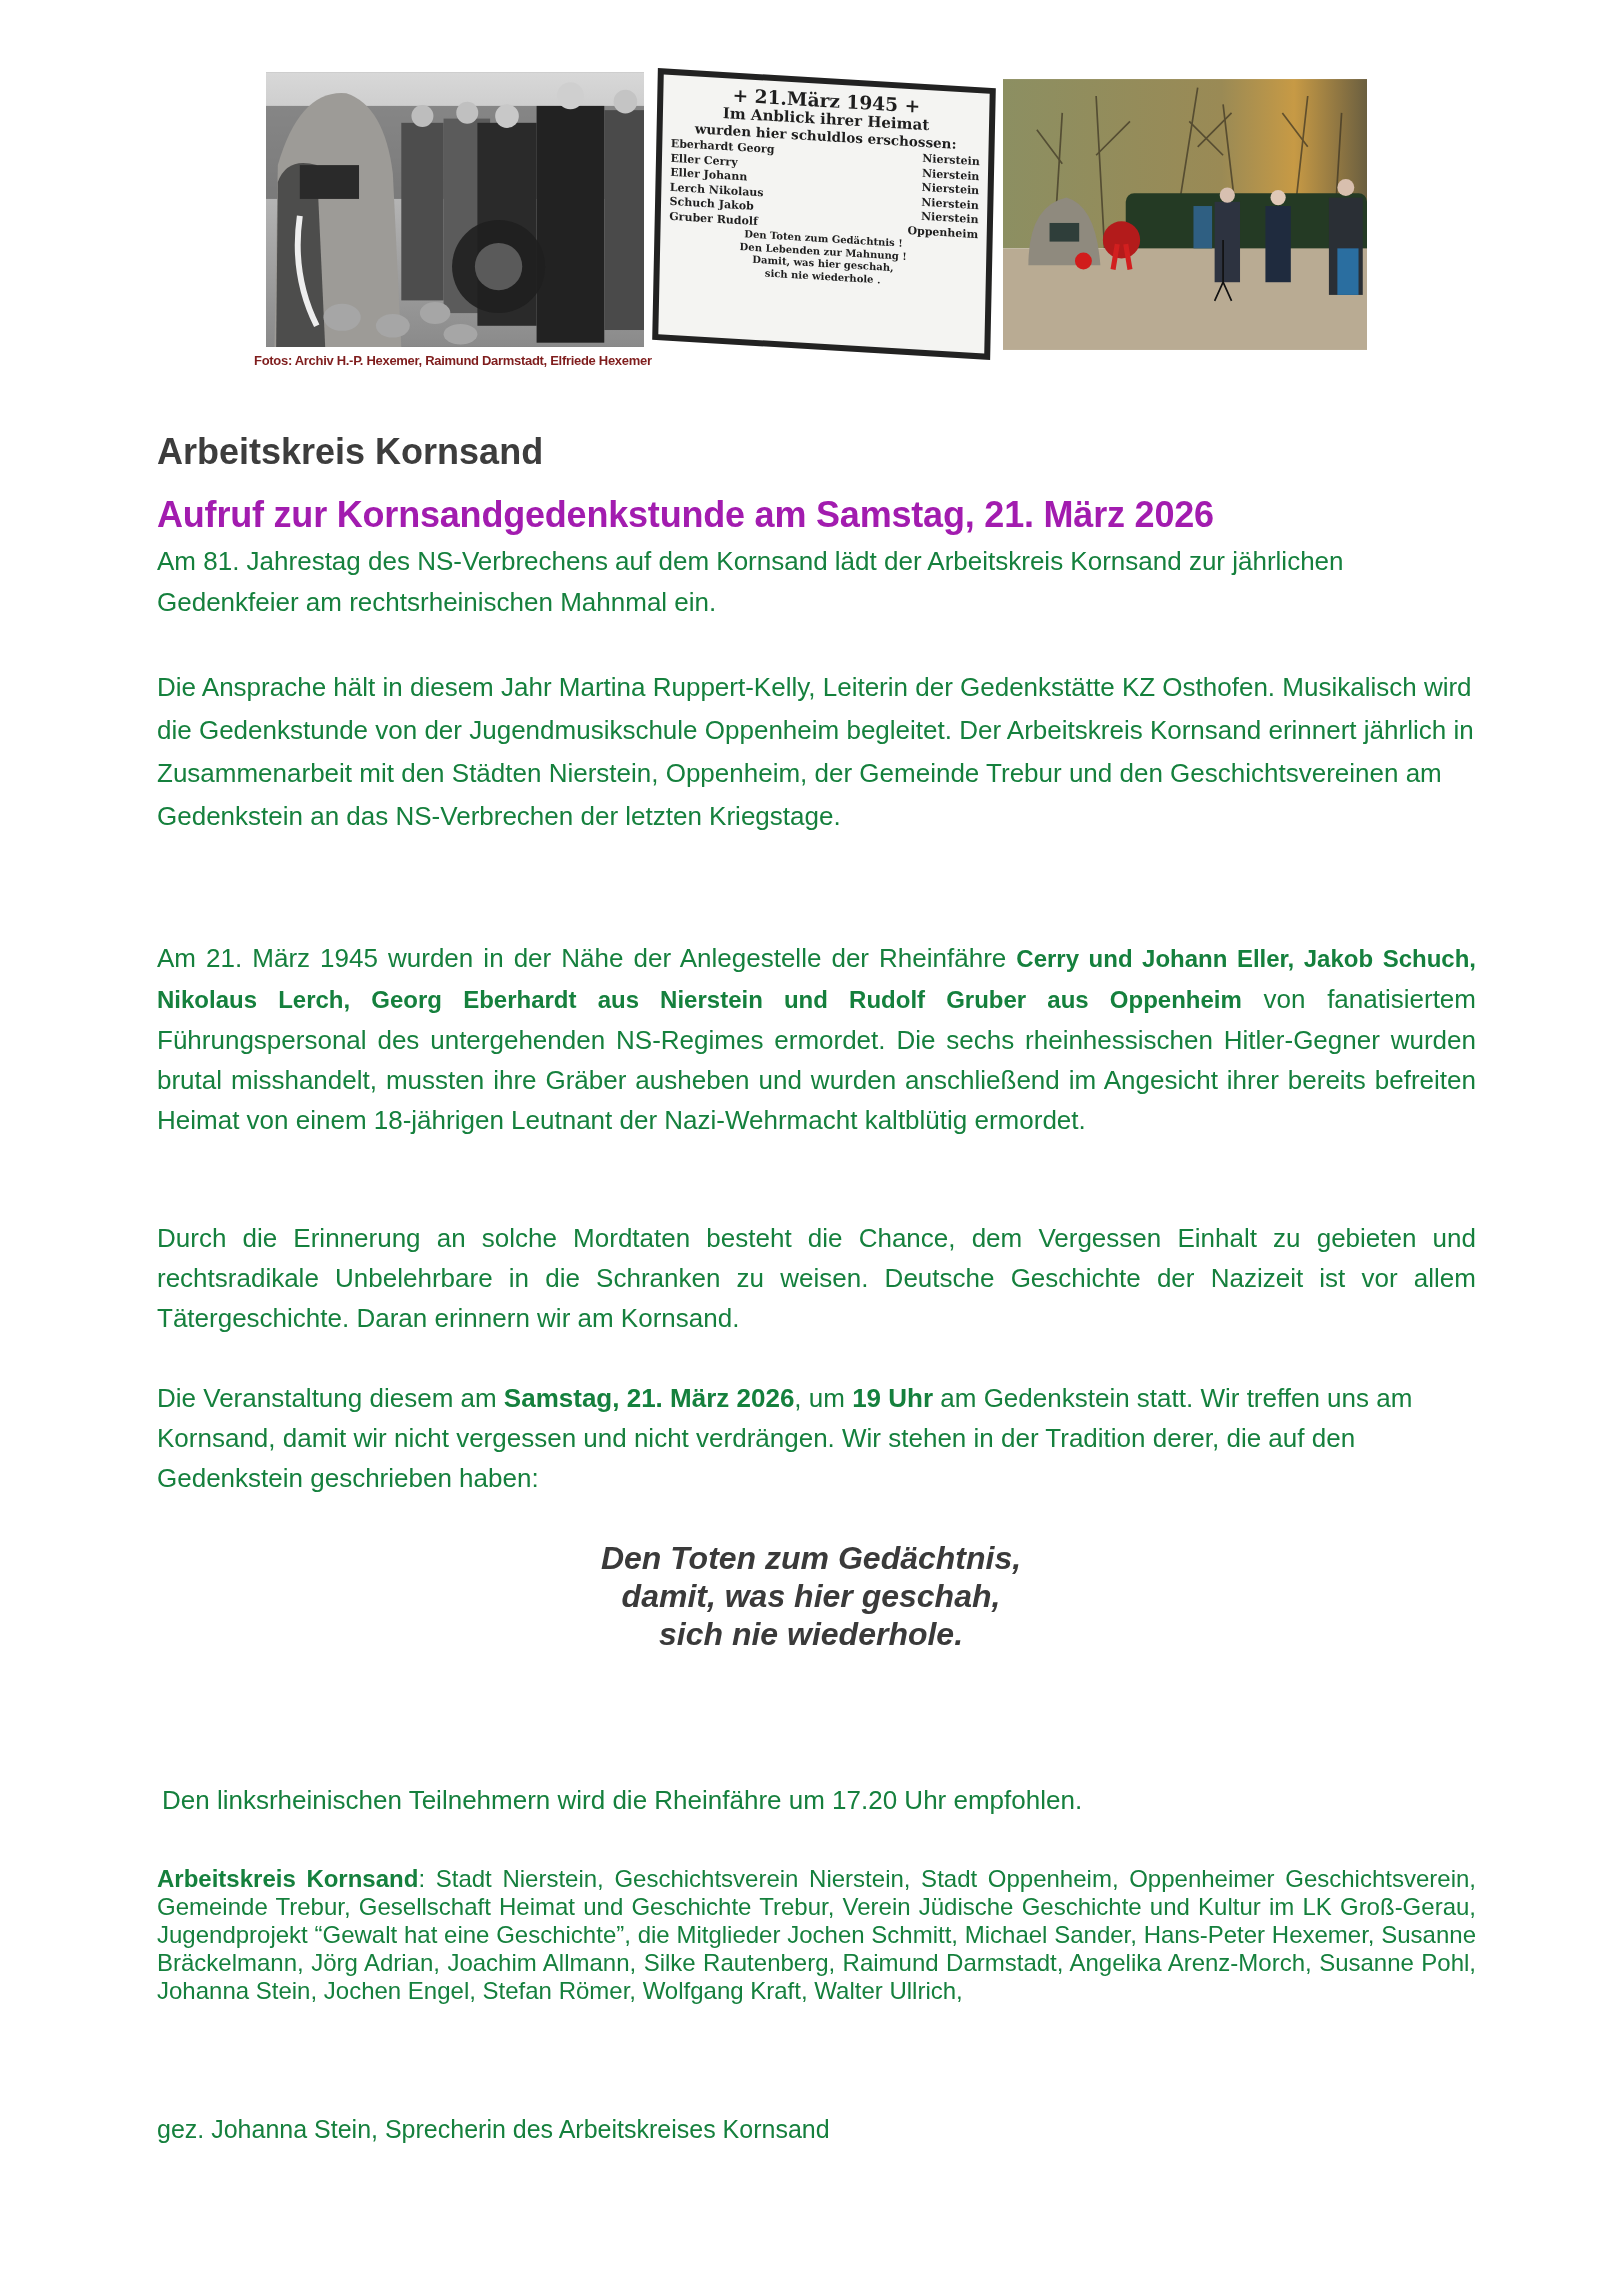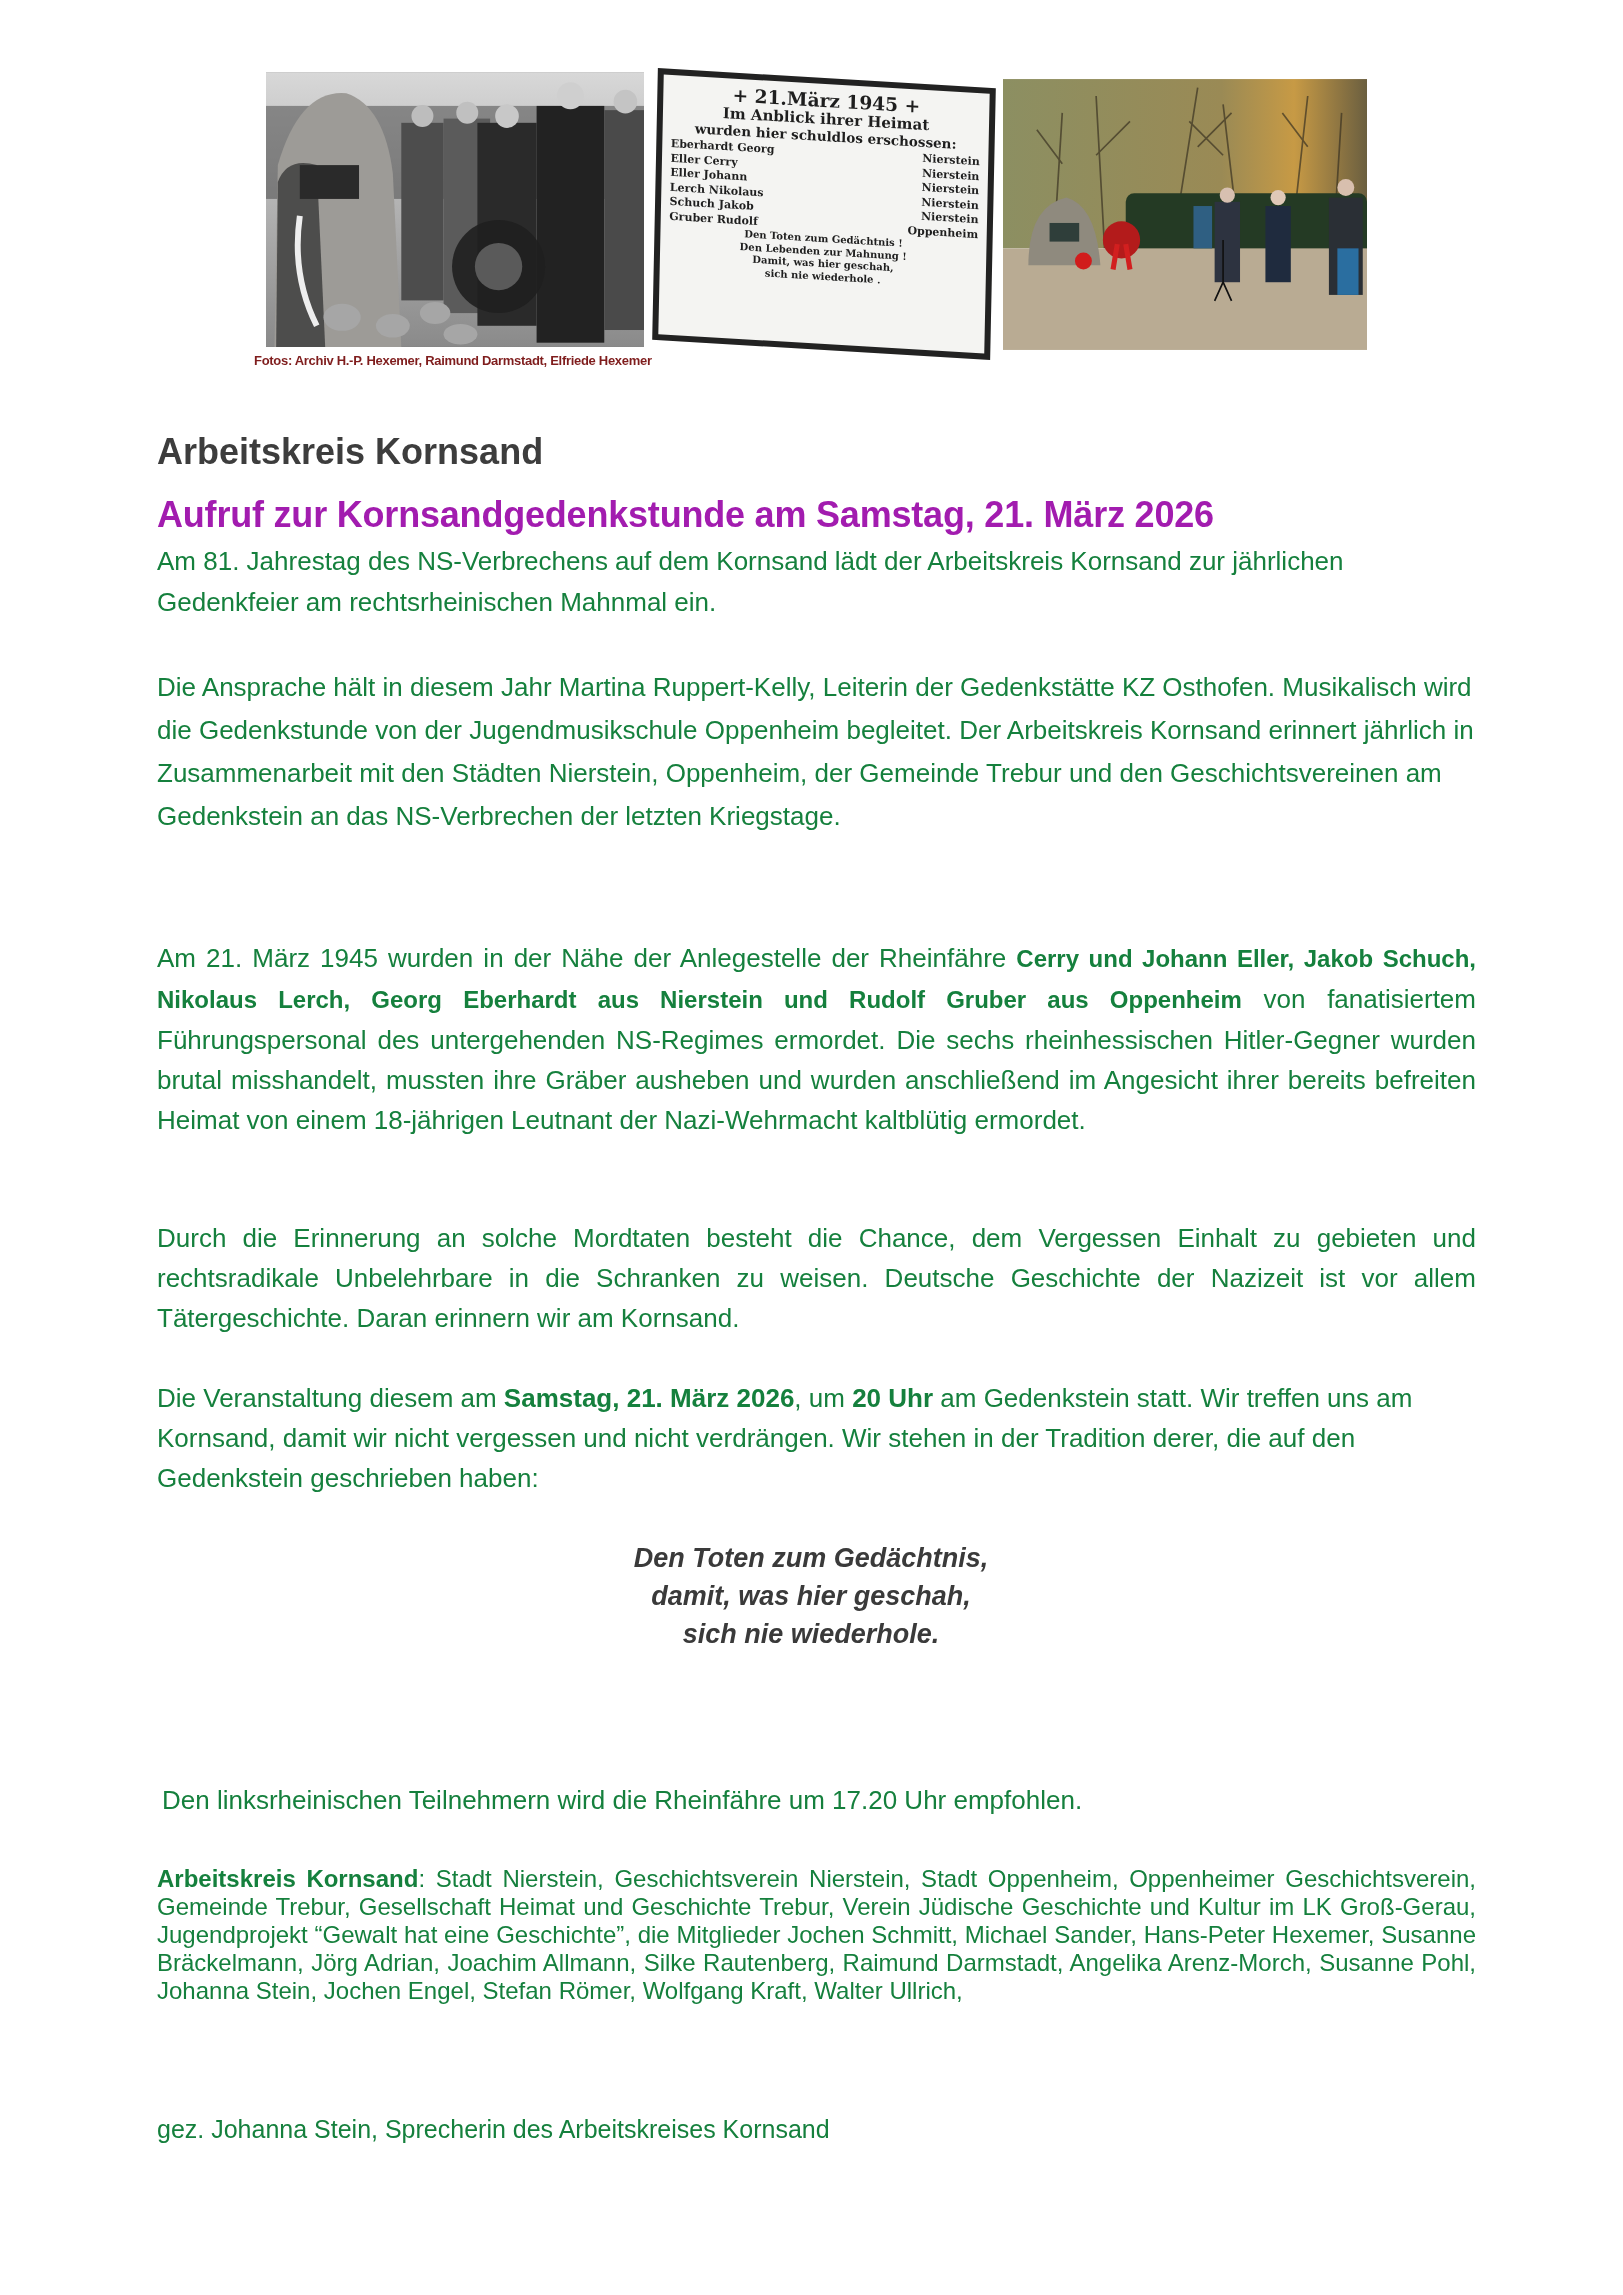--- a/index.html
+++ b/index.html
@@ -21,21 +21,21 @@
   .doc { position: absolute; left: 157px; width: 1319px; }
   h1.org { position: absolute; left: 157px; top: 431px; margin: 0; font-size: 36px; font-weight: bold; color: #3d3d3d; }
   h2.title { position: absolute; left: 157px; top: 494px; margin: 0; font-size: 36px; font-weight: bold; color: #a21caf; letter-spacing: -0.2px; }
   p { margin: 0; font-size: 26px; line-height: 44px; color: #15803d; }
   .p-intro { top: 541px; line-height: 41px; }
   .p-speech { top: 666px; line-height: 43px; }
   .p-history { top: 938px; text-align: justify; line-height: 40px; }
   .p-history b { font-size: 24px; }
   .p-remember { top: 1218px; text-align: justify; line-height: 40px; }
   .p-event { top: 1378px; line-height: 40px; }
-  .quote { position: absolute; left: 473px; width: 676px; top: 1539px; text-align: center; font-style: italic; font-weight: bold; font-size: 27px; line-height: 38px; color: #3a3a3a; }
+  .quote { position: absolute; left: 473px; width: 676px; top: 1539px; text-align: center; font-style: italic; font-weight: bold; font-size: 32px; line-height: 38px; color: #3a3a3a; }
   .p-ferry { top: 1742px; left: 162px; margin-top: 36px; }
   .p-members { top: 1818px; font-size: 24px; line-height: 28px; text-align: justify; margin-top: 47px; }
   .p-sign { top: 2107px; font-size: 25px; }
 </style>
 </head>
 <body>
 
 <div class="photo" id="photo1">
   <svg width="378" height="275" viewBox="0 0 447 325">
     <defs>
@@ -150,21 +150,21 @@
 <h1 class="org">Arbeitskreis Kornsand</h1>
 <h2 class="title">Aufruf zur Kornsandgedenkstunde am Samstag, 21. März 2026</h2>
 
 <p class="doc p-intro">Am 81. Jahrestag des NS-Verbrechens auf dem Kornsand lädt der Arbeitskreis Kornsand zur jährlichen Gedenkfeier am rechtsrheinischen Mahnmal ein.</p>
 <p class="doc p-speech">Die Ansprache hält in diesem Jahr Martina Ruppert-Kelly, Leiterin der Gedenkstätte KZ Osthofen. Musikalisch wird die Gedenkstunde von der Jugendmusikschule Oppenheim begleitet. Der Arbeitskreis Kornsand erinnert jährlich in Zusammenarbeit mit den Städten Nierstein, Oppenheim, der Gemeinde Trebur und den Geschichtsvereinen am Gedenkstein an das NS-Verbrechen der letzten Kriegstage.</p>
 
 <p class="doc p-history"><span>Am 21. März 1945 wurden in der Nähe der Anlegestelle der Rheinfähre </span><b>Cerry und Johann Eller, Jakob Schuch, Nikolaus Lerch, Georg Eberhardt aus Nierstein und Rudolf Gruber aus Oppenheim</b><span> von fanatisiertem Führungspersonal des untergehenden NS-Regimes ermordet. Die sechs rheinhessischen Hitler-Gegner wurden brutal misshandelt, mussten ihre Gräber ausheben und wurden anschließend im Angesicht ihrer bereits befreiten Heimat von einem 18-jährigen Leutnant der Nazi-Wehrmacht kaltblütig ermordet.</span></p>
 
 <p class="doc p-remember">Durch die Erinnerung an solche Mordtaten besteht die Chance, dem Vergessen Einhalt zu gebieten und rechtsradikale Unbelehrbare in die Schranken zu weisen. Deutsche Geschichte der Nazizeit ist vor allem Tätergeschichte. Daran erinnern wir am Kornsand.</p>
 
-<p class="doc p-event"><span>Die Veranstaltung diesem am </span><b>Samstag, 21. März 2026</b><span>, um </span><b>20 Uhr</b><span> am Gedenkstein statt. Wir treffen uns am Kornsand, damit wir nicht vergessen und nicht verdrängen. Wir stehen in der Tradition derer, die auf den Gedenkstein geschrieben haben:</span></p>
+<p class="doc p-event"><span>Die Veranstaltung diesem am </span><b>Samstag, 21. März 2026</b><span>, um </span><b>19 Uhr</b><span> am Gedenkstein statt. Wir treffen uns am Kornsand, damit wir nicht vergessen und nicht verdrängen. Wir stehen in der Tradition derer, die auf den Gedenkstein geschrieben haben:</span></p>
 
 <div class="quote">
   <div>Den Toten zum Gedächtnis,</div>
   <div>damit, was hier geschah,</div>
   <div>sich nie wiederhole.</div>
 </div>
 
 <p class="doc p-ferry">Den linksrheinischen Teilnehmern wird die Rheinfähre um 17.20 Uhr empfohlen.</p>
 
 <p class="doc p-members"><b>Arbeitskreis Kornsand</b><span>: Stadt Nierstein, Geschichtsverein Nierstein, Stadt Oppenheim, Oppenheimer Geschichtsverein, Gemeinde Trebur, Gesellschaft Heimat und Geschichte Trebur, Verein Jüdische Geschichte und Kultur im LK Groß-Gerau, Jugendprojekt “Gewalt hat eine Geschichte”, die Mitglieder Jochen Schmitt, Michael Sander, Hans-Peter Hexemer, Susanne Bräckelmann, Jörg Adrian, Joachim Allmann, Silke Rautenberg, Raimund Darmstadt, Angelika Arenz-Morch, Susanne Pohl, Johanna Stein, Jochen Engel, Stefan Römer, Wolfgang Kraft, Walter Ullrich,</span></p>

